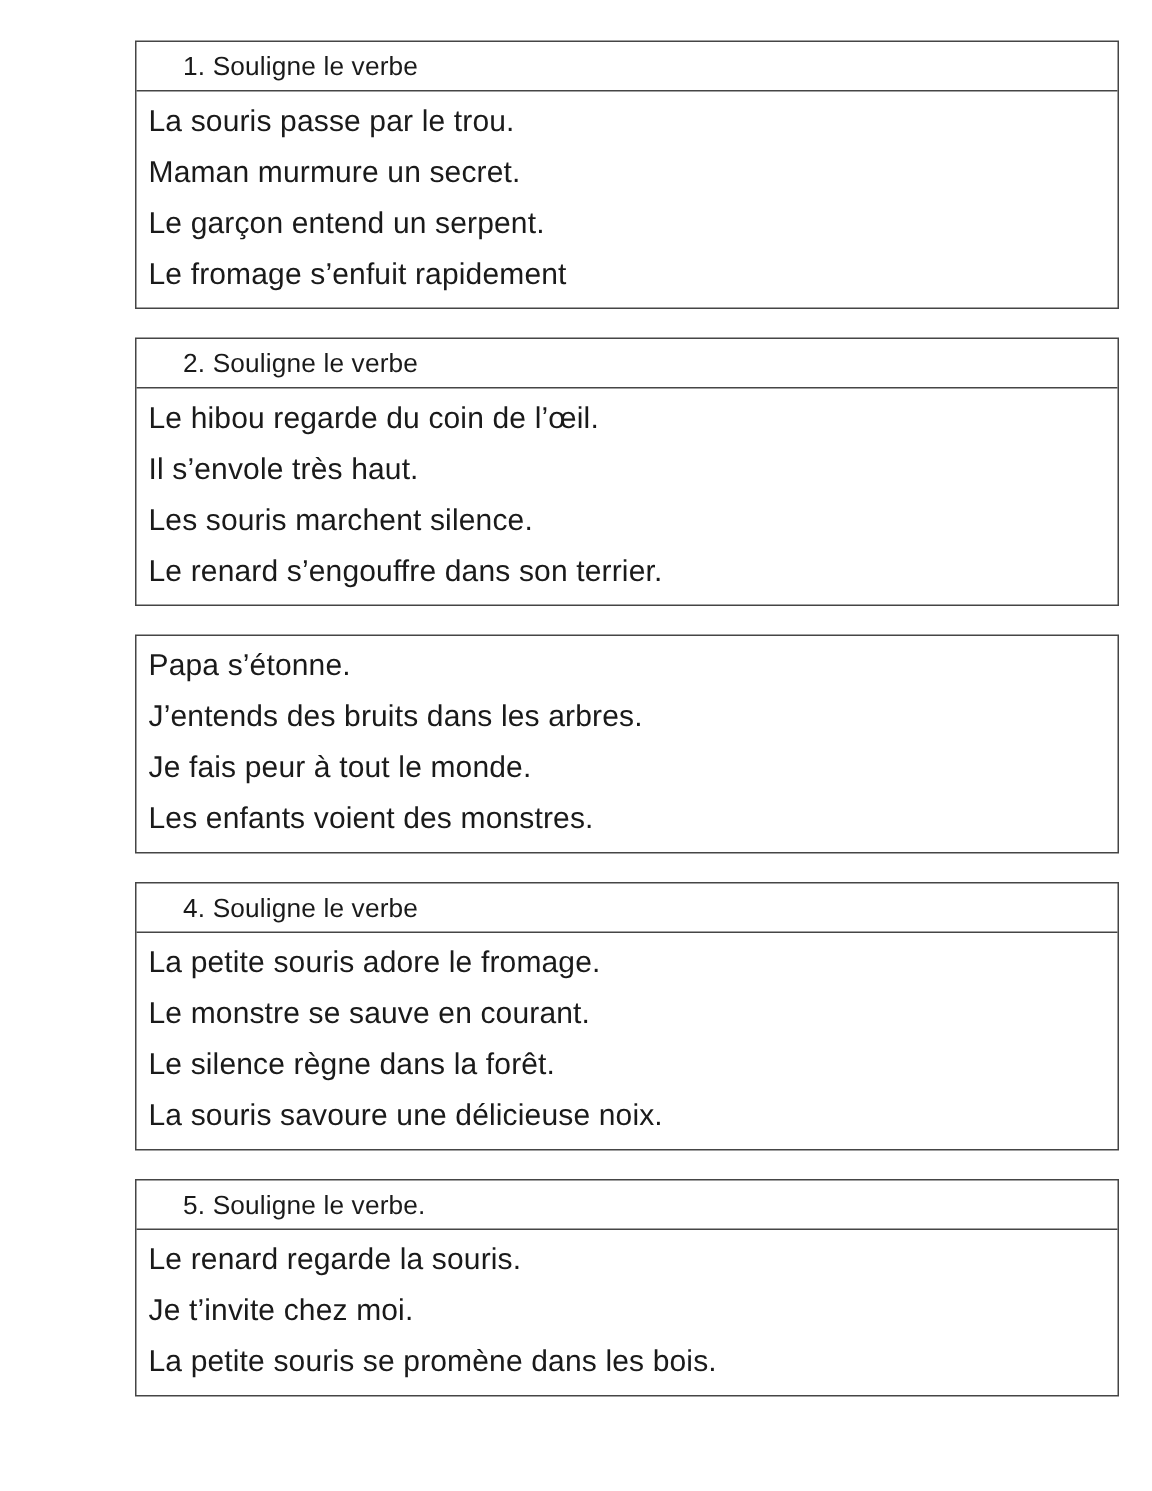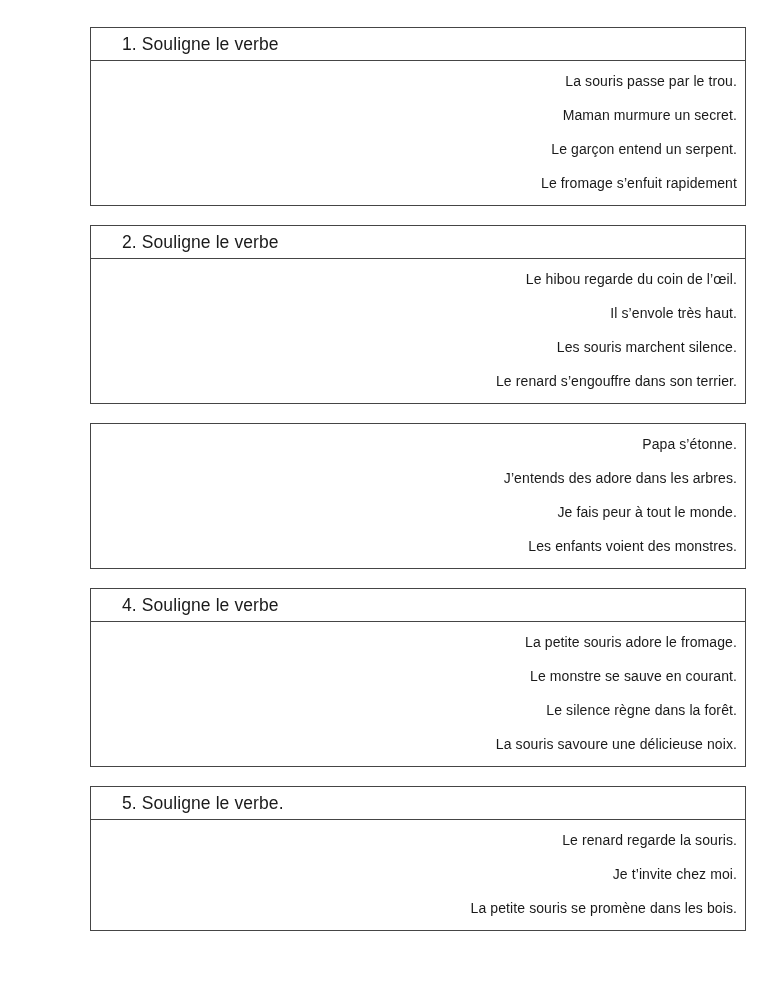--- a/index.html
+++ b/index.html
@@ -31,25 +31,24 @@
     font-size: 17.5px;
     line-height: 24px;
     letter-spacing: 0.1px;
   }
   .exercise-body {
     box-sizing: border-box;
     padding: 3px 8px 5px 8px;
   }
   .sentence {
     margin: 0;
-    font-size: 14px;
+    font-size: 20px;
     line-height: 34px;
     letter-spacing: 0.1px;
     white-space: nowrap;
-    text-align: right;
   }
 </style>
 </head>
 <body>
 
 <div class="page">
 
   <section class="exercise">
     <header class="exercise-title">
       <span>1. Souligne le verbe</span>
@@ -70,21 +69,21 @@
       <p class="sentence">Le hibou regarde du coin de l’œil.</p>
       <p class="sentence">Il s’envole très haut.</p>
       <p class="sentence">Les souris marchent silence.</p>
       <p class="sentence">Le renard s’engouffre dans son terrier.</p>
     </div>
   </section>
 
   <section class="exercise">
     <div class="exercise-body">
       <p class="sentence">Papa s’étonne.</p>
-      <p class="sentence">J’entends des adore dans les arbres.</p>
+      <p class="sentence">J’entends des bruits dans les arbres.</p>
       <p class="sentence">Je fais peur à tout le monde.</p>
       <p class="sentence">Les enfants voient des monstres.</p>
     </div>
   </section>
 
   <section class="exercise">
     <header class="exercise-title">
       <span>4. Souligne le verbe</span>
     </header>
     <div class="exercise-body">

